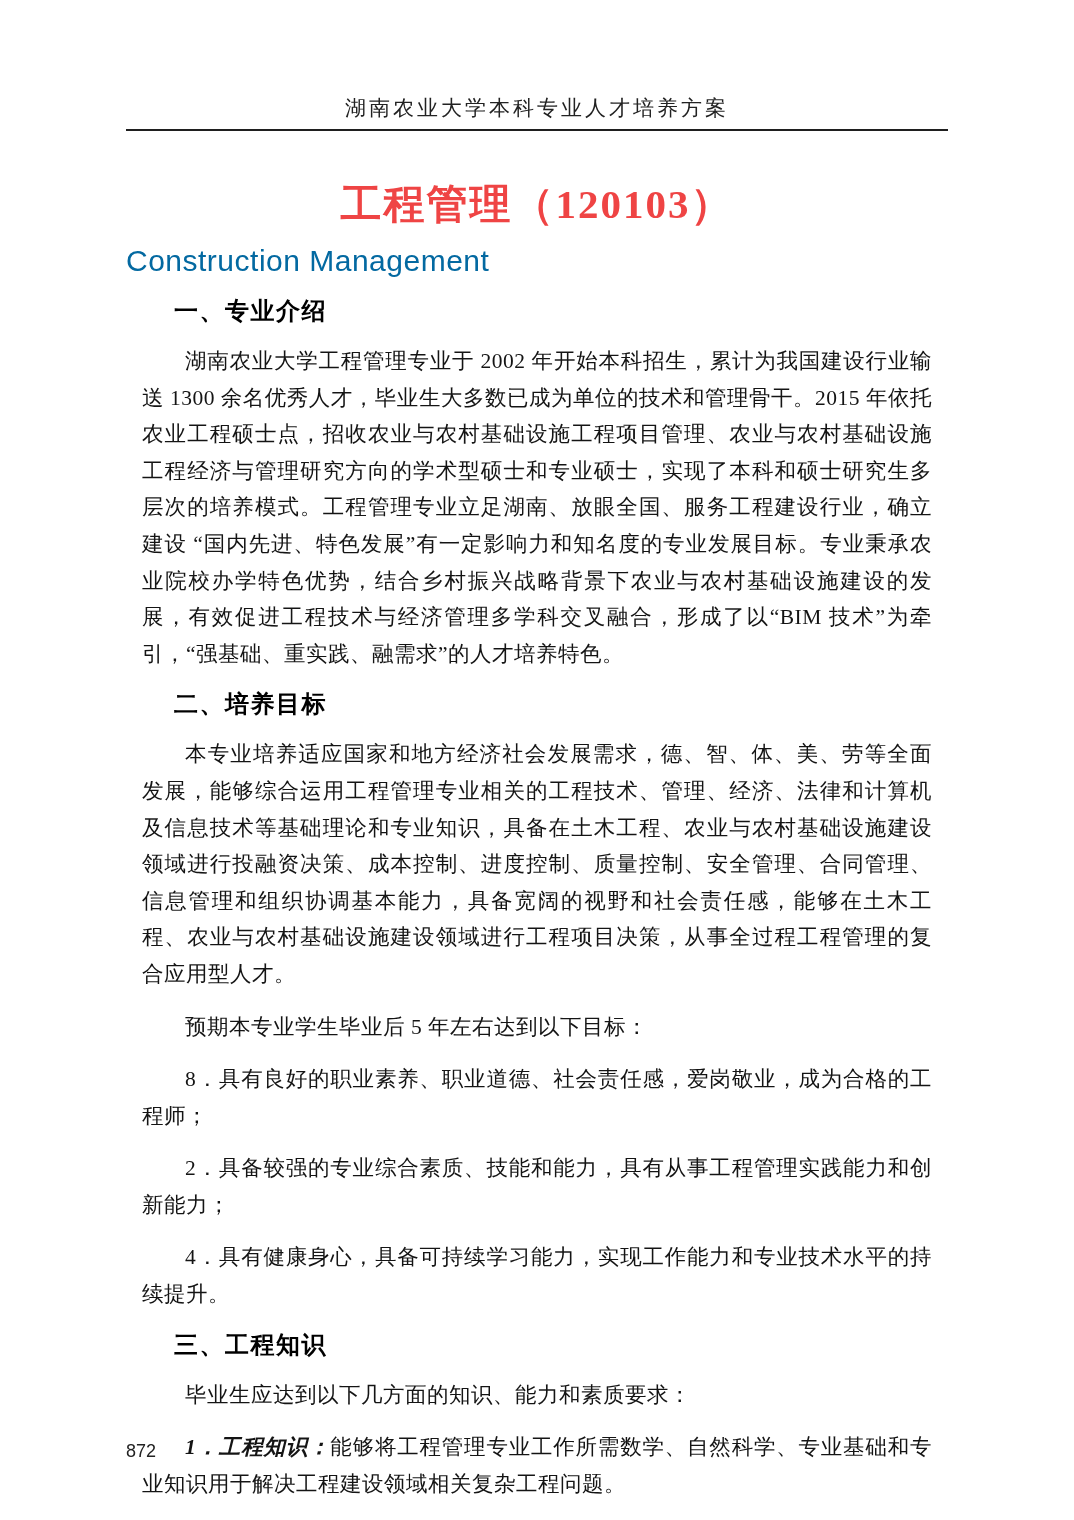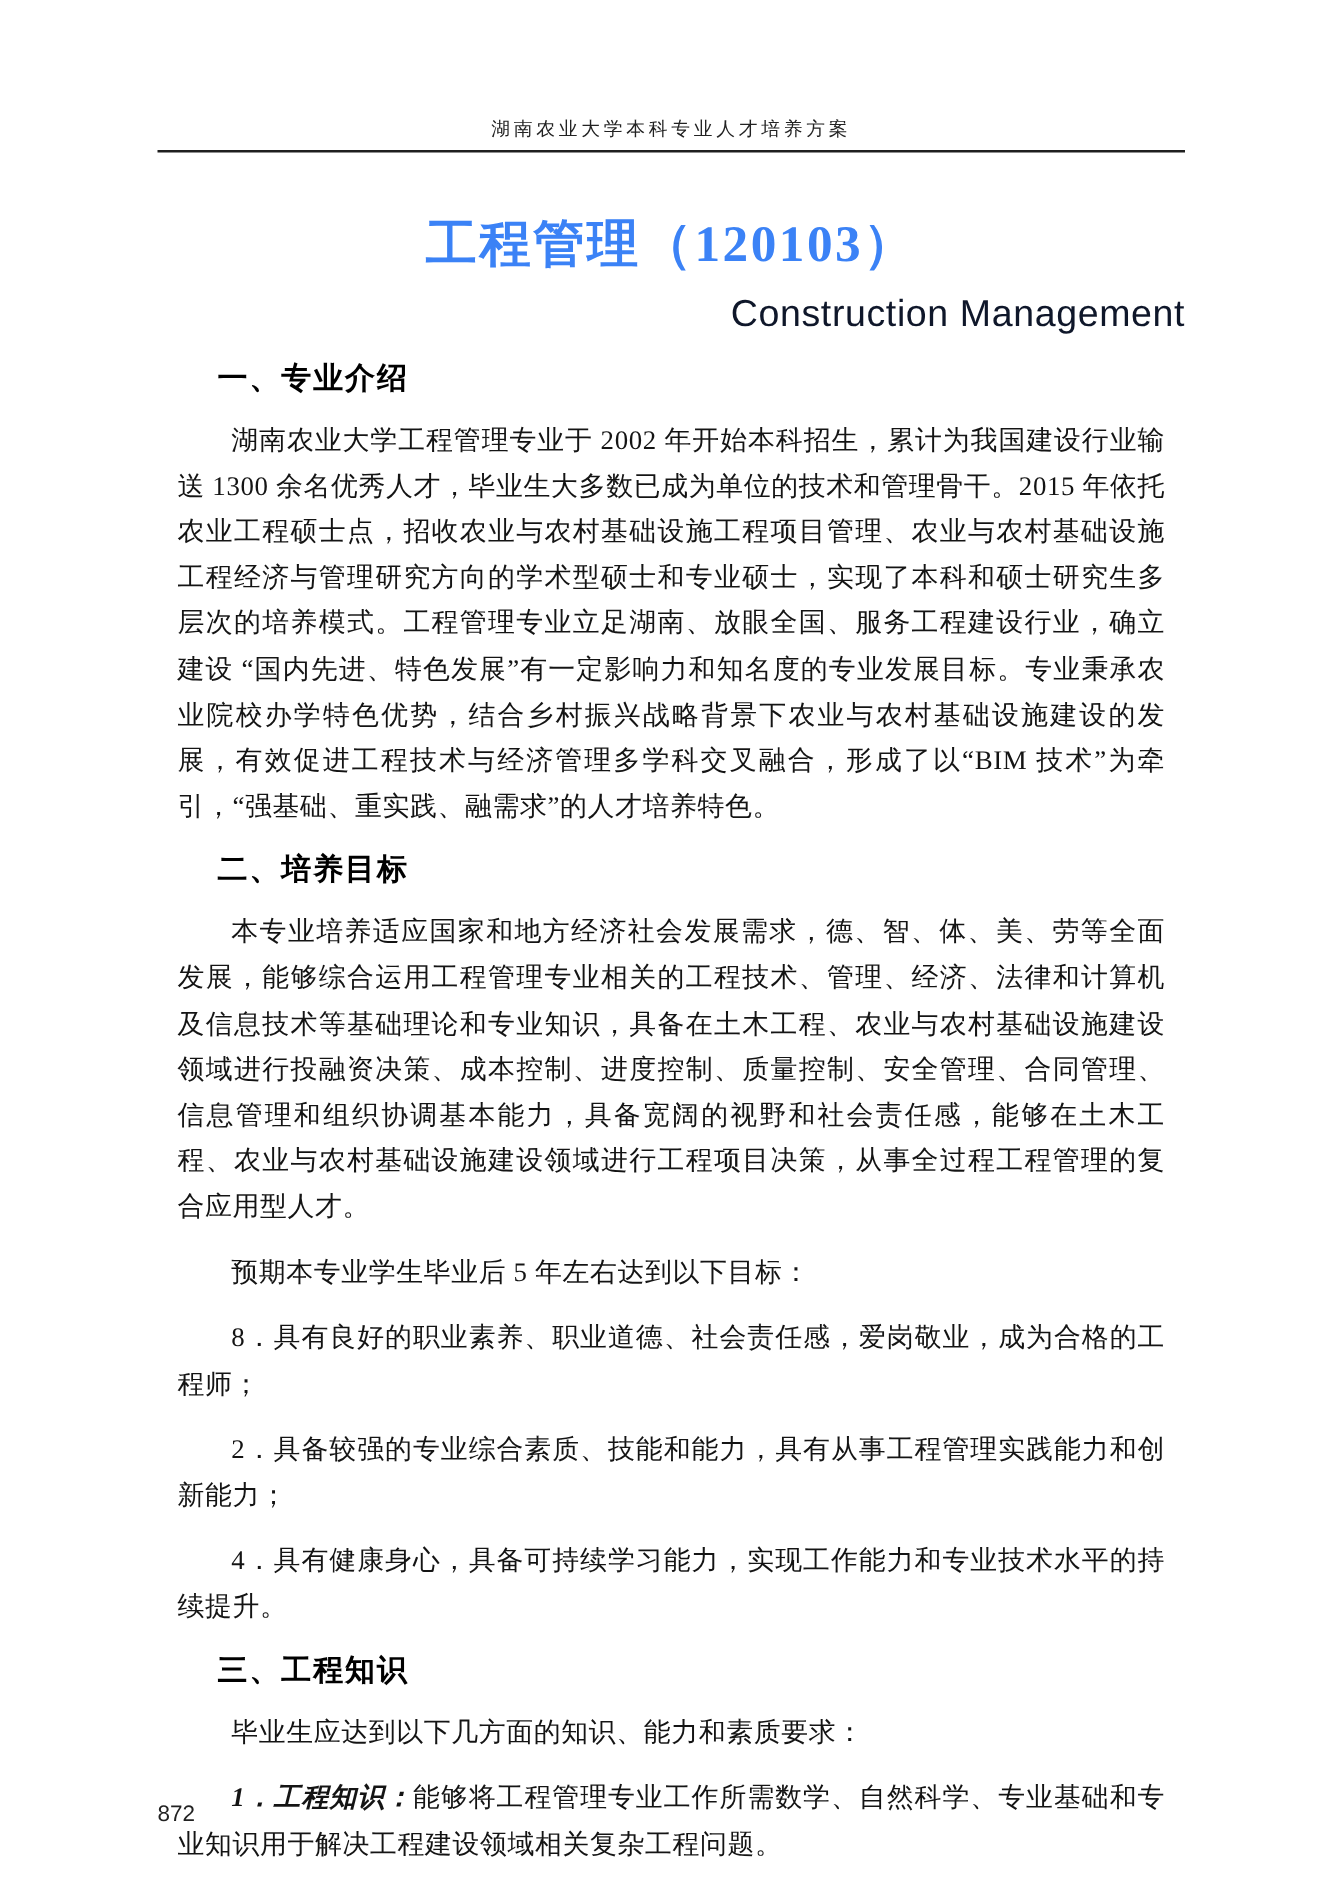--- a/index.html
+++ b/index.html
@@ -18,46 +18,46 @@
   }
   .content {
     position: absolute;
     left: 126px;
     top: 0;
     width: 822px;
   }
   .running-header {
     padding-top: 94px;
     text-align: center;
-    font-size: 15px;
+    font-size: 21px;
     letter-spacing: 3px;
     color: #222;
   }
   .header-rule {
     border: none;
     border-top: 2px solid #1f1f1f;
     margin: 7px 0 0 0;
   }
   .doc-title-zh {
     margin: 46px 0 0 0;
     text-align: center;
     font-family: "Liberation Serif", serif;
     font-size: 41px;
     font-weight: 700;
     letter-spacing: 2px;
-    color: #3b82f6;
+    color: #ef4444;
   }
   .doc-title-en {
     margin: 12px 0 0 0;
-    text-align: right;
+    text-align: left;
     font-family: "Liberation Sans", sans-serif;
     font-size: 30px;
     font-weight: 400;
     letter-spacing: 0.5px;
-    color: #0f172a;
+    color: #0369a1;
   }
   .section-heading {
     margin: 13px 0 9px 0;
     font-family: "Liberation Sans", sans-serif;
     font-size: 24px;
     font-weight: 700;
     letter-spacing: 1.5px;
     text-indent: 2em;
     color: #000;
   }

